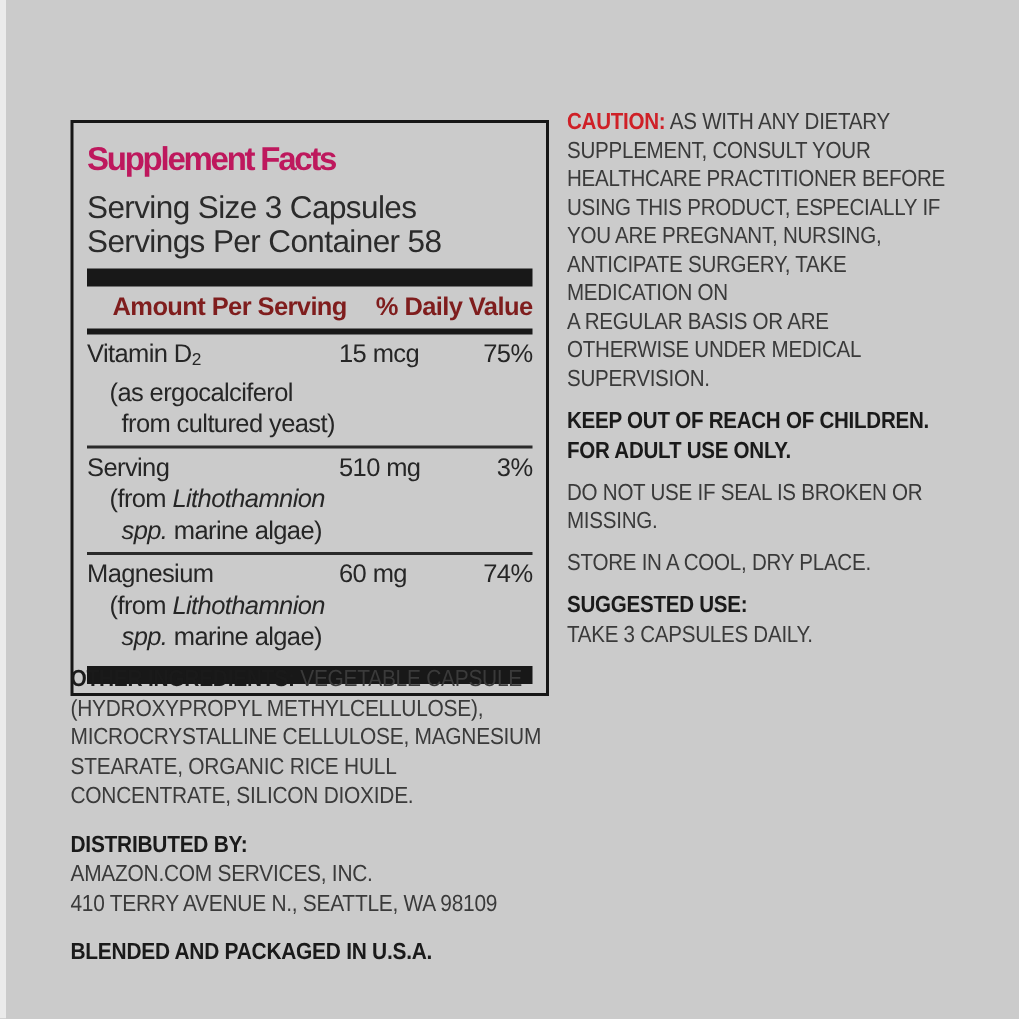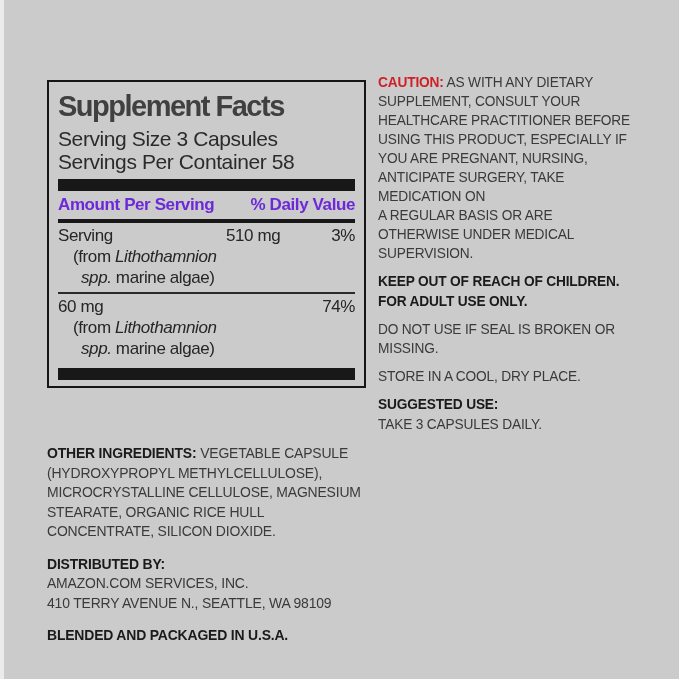--- a/index.html
+++ b/index.html
@@ -18,34 +18,34 @@
 
   
   .facts {
     position: absolute; left: 47px; top: 80px; width: 319px;
     border: 2px solid #161616;
     padding: 5px 9px 6px 9px;
     background: #cbcbcb;
     color: #262626;
   }
   .facts h1 {
-    font-size: 29px; font-weight: bold; letter-spacing: -1.5px;
-    color: #404040; line-height: 38px; margin: 0 0 2px 0;
+    font-size: 22px; font-weight: bold; letter-spacing: -1.5px;
+    color: #be185d; line-height: 38px; margin: 0 0 2px 0;
     white-space: nowrap;
   }
   .f-line { font-size: 21px; line-height: 23px; letter-spacing: -0.4px; color: #2b2b2b; }
   .bar { background: #181818; }
   .bar.thick { height: 12px; margin-top: 6px; }
   .bar.med   { height: 4px; }
   .bar.bottom { margin-top: 5px; }
   .cols {
     display: flex; justify-content: space-between;
     padding: 4px 0 4px 0;
   }
-  .cols .b { font-size: 17px; font-weight: bold; letter-spacing: -0.4px; color: #6d28d9; }
+  .cols .b { font-size: 17px; font-weight: bold; letter-spacing: -0.4px; color: #7f1d1d; margin-left: 17px; }
   .f-row { padding: 2px 0 4px 0; font-size: 17px; letter-spacing: -0.4px; }
   .f-row + .f-row { border-top: 2px solid #2a2a2a; }
   .f-main { display: flex; line-height: 21px; }
   .f-name { width: 168px; }
   .f-amt  { width: 80px; }
   .f-dv   { flex: 1; text-align: right; }
   .f-det  { line-height: 21px; }
   .det-0 { padding-left: 15px; }
   .det-1 { padding-left: 23px; }
   sub { font-size: 0.68em; vertical-align: -0.18em; }
@@ -84,29 +84,39 @@
   <div class="f-line">Servings Per Container 58</div>
   <div class="bar thick"></div>
   <div class="cols">
     <span class="b">Amount Per Serving</span>
     <span class="b">% Daily Value</span>
   </div>
   <div class="bar med"></div>
   <div id="facts-rows">
       <div class="f-row">
         <div class="f-main">
+          <span class="f-name"><span>Vitamin D</span><sub>2</sub></span>
+          <span class="f-amt">15 mcg</span>
+          <span class="f-dv">75%</span>
+        </div>
+        <div class="f-det det-0"><span>(as ergocalciferol</span></div>
+        <div class="f-det det-1"><span>from cultured yeast)</span></div>
+      </div>
+      <div class="f-row">
+        <div class="f-main">
           <span class="f-name"><span>Serving</span></span>
           <span class="f-amt">510 mg</span>
           <span class="f-dv">3%</span>
         </div>
         <div class="f-det det-0"><span>(from </span><span style="font-style: italic;">Lithothamnion</span></div>
         <div class="f-det det-1"><span style="font-style: italic;">spp.</span><span> marine algae)</span></div>
       </div>
       <div class="f-row">
         <div class="f-main">
+          <span class="f-name"><span>Magnesium</span></span>
           <span class="f-amt">60 mg</span>
           <span class="f-dv">74%</span>
         </div>
         <div class="f-det det-0"><span>(from </span><span style="font-style: italic;">Lithothamnion</span></div>
         <div class="f-det det-1"><span style="font-style: italic;">spp.</span><span> marine algae)</span></div>
       </div>
     </div>
   <div class="bar thick bottom"></div>
 </section>
 

